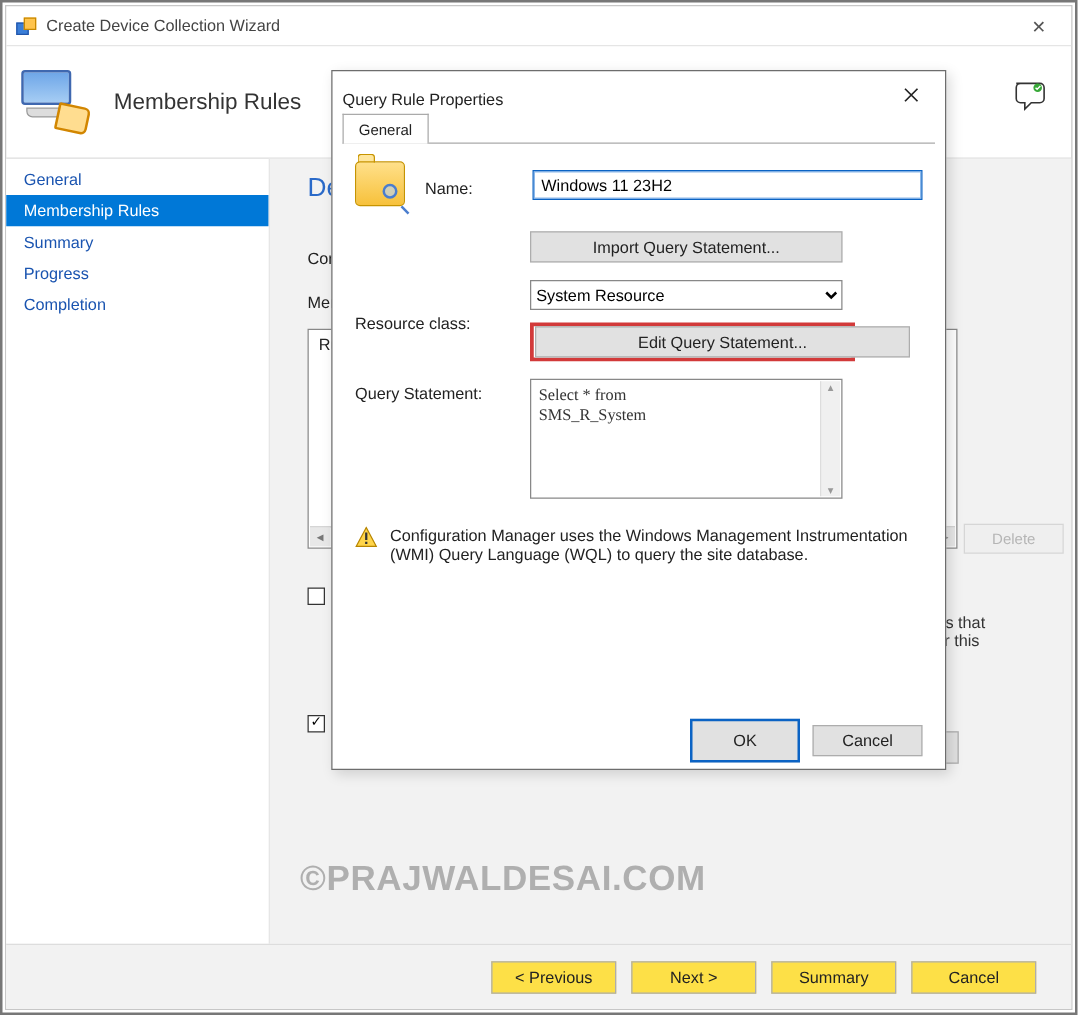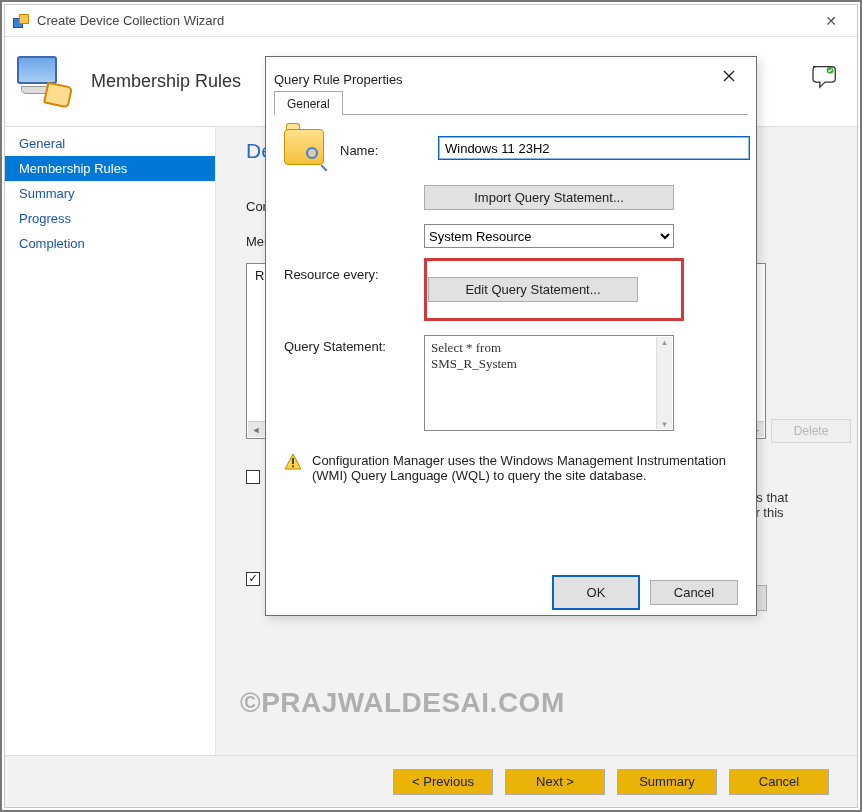--- a/index.html
+++ b/index.html
@@ -127,21 +127,21 @@
   .watermark {
     position:absolute; left:24px; top:560px; font-size:28px; font-weight:700; color:rgba(120,120,120,0.55); letter-spacing:0.5px;
     font-family: Arial, sans-serif;
   }
   .footer {
     position:absolute; bottom:0; left:0; right:0; height:52px;
     background:#f2f2f2; border-top:1px solid #ddd;
     display:flex; align-items:center; justify-content:flex-end; gap:12px; padding-right:28px;
   }
   .footer .fbtn {
-    width:100px; height:26px; background:#eab308; border:1px solid #adadad;
+    width:100px; height:26px; background:#fde047; border:1px solid #adadad;
     display:flex; align-items:center; justify-content:center;
   }
 
   
   .dialog {
     position:absolute; left:265px; top:56px; width:492px; height:560px;
     background:#fff; border:1px solid #6d6d6d;
     box-shadow: 3px 3px 10px rgba(0,0,0,0.15);
     z-index:10;
   }
@@ -182,32 +182,32 @@
   .folder-icon .mag .c {
     width:12px; height:12px; border:2px solid #4a7dce; border-radius:50%;
     background:rgba(180,210,250,.6);
   }
   .folder-icon .mag .h {
     position:absolute; right:-2px; bottom:-2px; width:8px; height:2px;
     background:#4a7dce; transform:rotate(45deg);
   }
   input.txt {
     width:100%; height:24px; border:1px solid #888; outline:none;
-    padding:0 6px; font-size:13px; font-family:inherit;margin-left:12px;
+    padding:0 6px; font-size:13px; font-family:inherit;
   }
   input.txt:focus, input.txt.focus {
     border:1px solid #0b63c4; box-shadow:inset 0 0 0 1px #8cb8ea;
   }
   .wide-btn {
     width:250px; height:25px; background:#e1e1e1; border:1px solid #adadad;
     display:flex; align-items:center; justify-content:center;
     margin-top:6px;
   }
   .edit-btn-wrap { border:3px solid #d23a3a; width:260px; margin-top:10px; }
-  .edit-btn-wrap .wide-btn { margin:16px 1px; width:210px; }
+  .edit-btn-wrap .wide-btn { margin:0 1px; width:300px; }
   select.sel {
     width:250px; height:24px; border:1px solid #888; background:#fff; font-size:13px;
     font-family:inherit;
   }
   .qs-box {
     width:250px; height:96px; border:1px solid #888; background:#fff;
     padding:4px 6px; font-family:Liberation Serif, serif; font-size:13px; color:#333;
     position:relative; white-space:pre;
   }
   .qs-box .vs { position:absolute; right:1px; top:1px; bottom:1px; width:16px; background:#f0f0f0; border-left:1px solid #ddd; display:flex; flex-direction:column; justify-content:space-between; align-items:center; color:#999; font-size:9px; }
@@ -351,21 +351,21 @@
     </div>
     <div class="drow">
       <div class="lbl"></div>
       <div class="fld">
         <div class="wide-btn">
             <span>Import Query Statement...</span>
           </div>
       </div>
     </div>
     <div class="drow" style="align-items:center;">
-      <div class="lbl">Resource every:</div>
+      <div class="lbl">Resource class:</div>
       <div class="fld">
         <select class="sel">
           <option>System Resource</option>
         </select>
         <div class="edit-btn-wrap">
           <div class="wide-btn">
               <span>Edit Query Statement...</span>
             </div>
         </div>
       </div>

